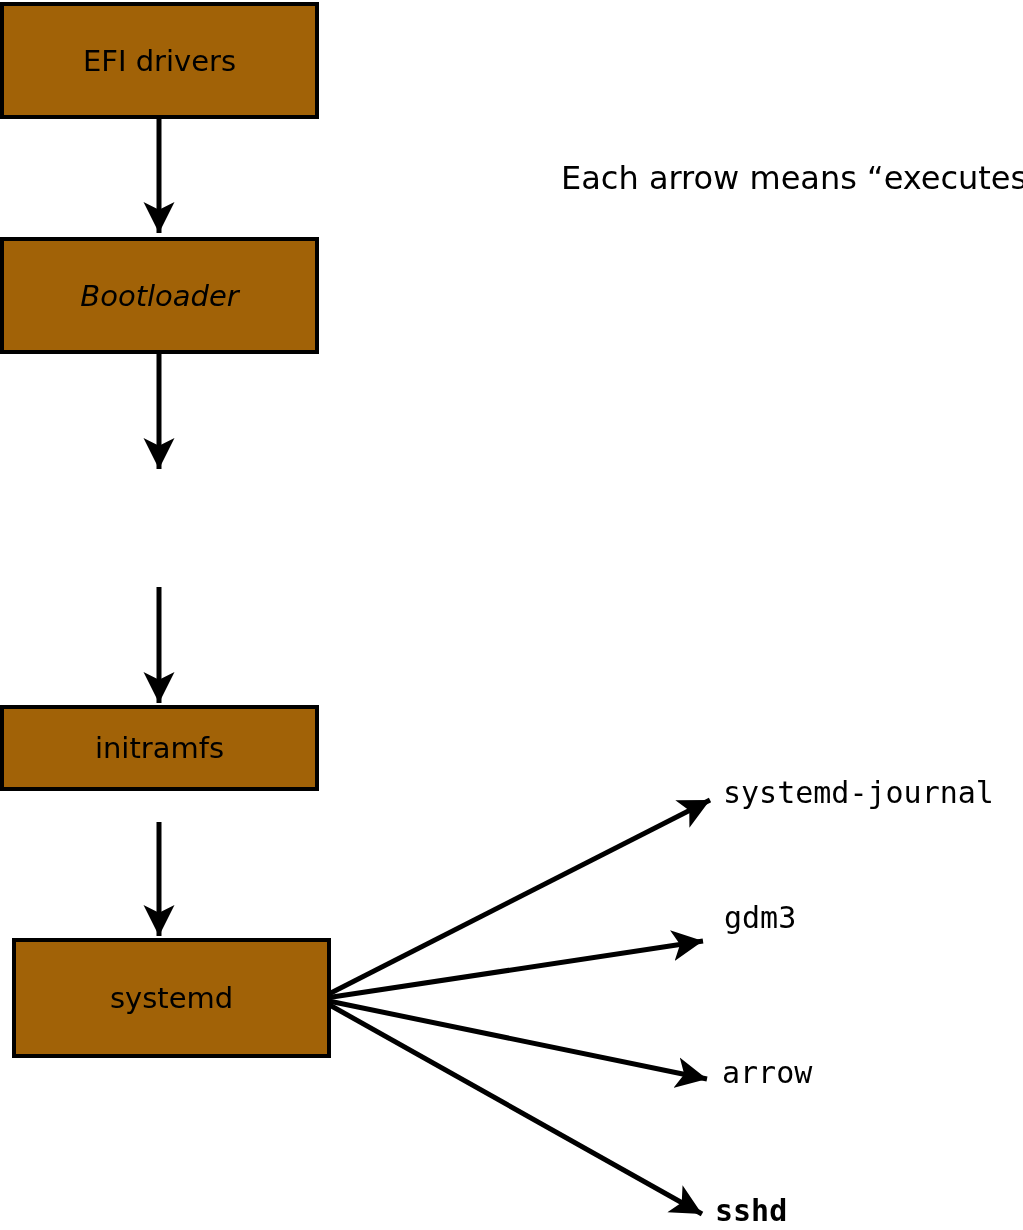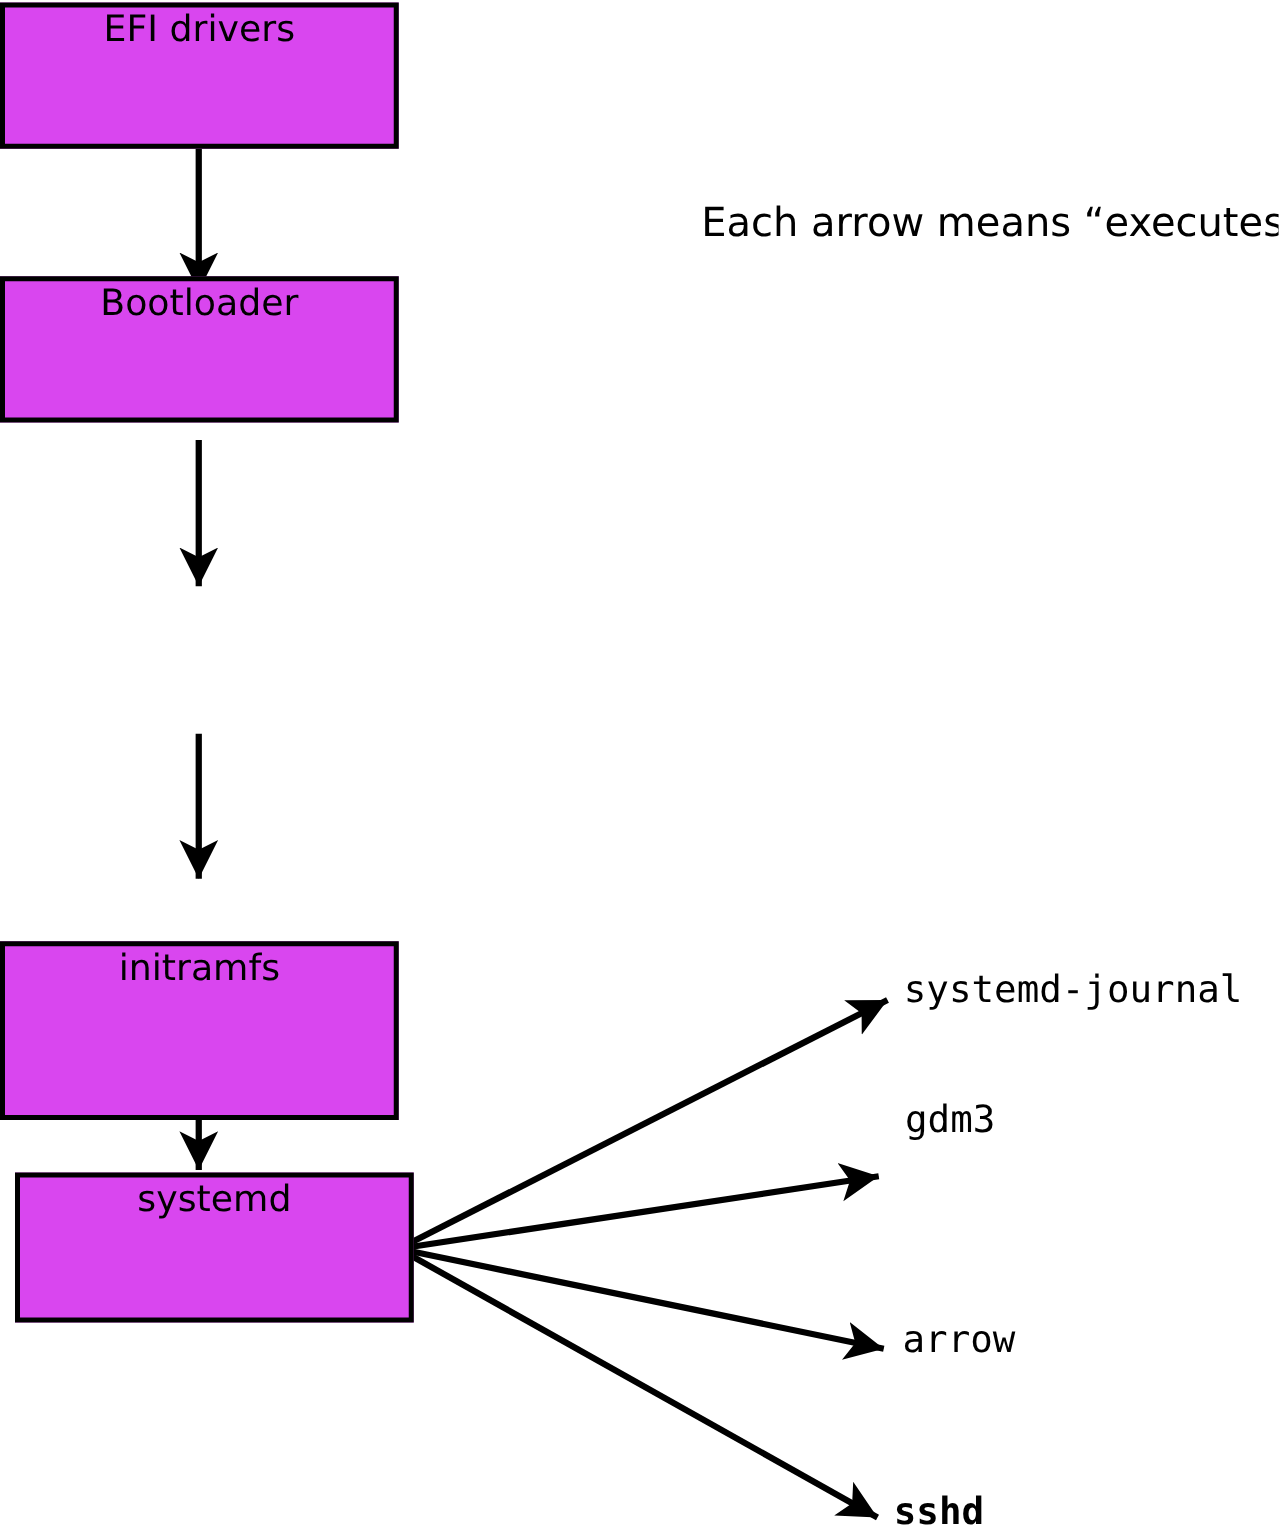--- a/index.html
+++ b/index.html
@@ -26,50 +26,51 @@
   .arrow-layer line {
     stroke: #000000;
     stroke-width: 5;
   }
   .flow-box {
     position: absolute;
     left: 0;
     width: 319px;
     box-sizing: border-box;
     border: 4px solid #000000;
-    background: #d946ef;
+    background: #a16207;
     display: flex;
+    align-items: center;
     justify-content: center;
     font-size: 29px;
     color: #000000;
   }
   .box-efi        { top: 2px;   height: 117px; }
-  .box-bootloader { top: 221px; height: 117px; }
+  .box-bootloader { top: 237px; height: 117px; font-style: italic; }
   .box-kernel     { top: 471px; height: 116px; }
-  .box-initramfs  { top: 705px; height: 143px; margin-top: 48px; }
+  .box-initramfs  { top: 705px; height: 86px; }
   .box-systemd    { top: 938px; height: 120px; margin-left: 12px; }
   .annotation {
     position: absolute;
     left: 561px;
     top: 178px;
     transform: translateY(-50%);
     font-size: 32px;
     white-space: nowrap;
     color: #000000;
   }
   .service-label {
     position: absolute;
     transform: translateY(-50%);
     font-family: "DejaVu Sans Mono", monospace;
     font-size: 30px;
     white-space: nowrap;
     color: #000000;
   }
   .svc-journal { left: 723px; top: 792px; }
-  .svc-gdm3    { left: 724px; top: 896px; }
+  .svc-gdm3    { left: 724px; top: 917px; }
   .svc-getty   { left: 722px; top: 1072px; }
   .svc-sshd    { left: 715px; top: 1210px; font-weight: bold; }
 </style>
 </head>
 <body>
 
 <div class="canvas">
 
   <svg class="arrow-layer" viewBox="0 0 1023 1230" xmlns="http://www.w3.org/2000/svg" aria-hidden="true">
     <defs>

